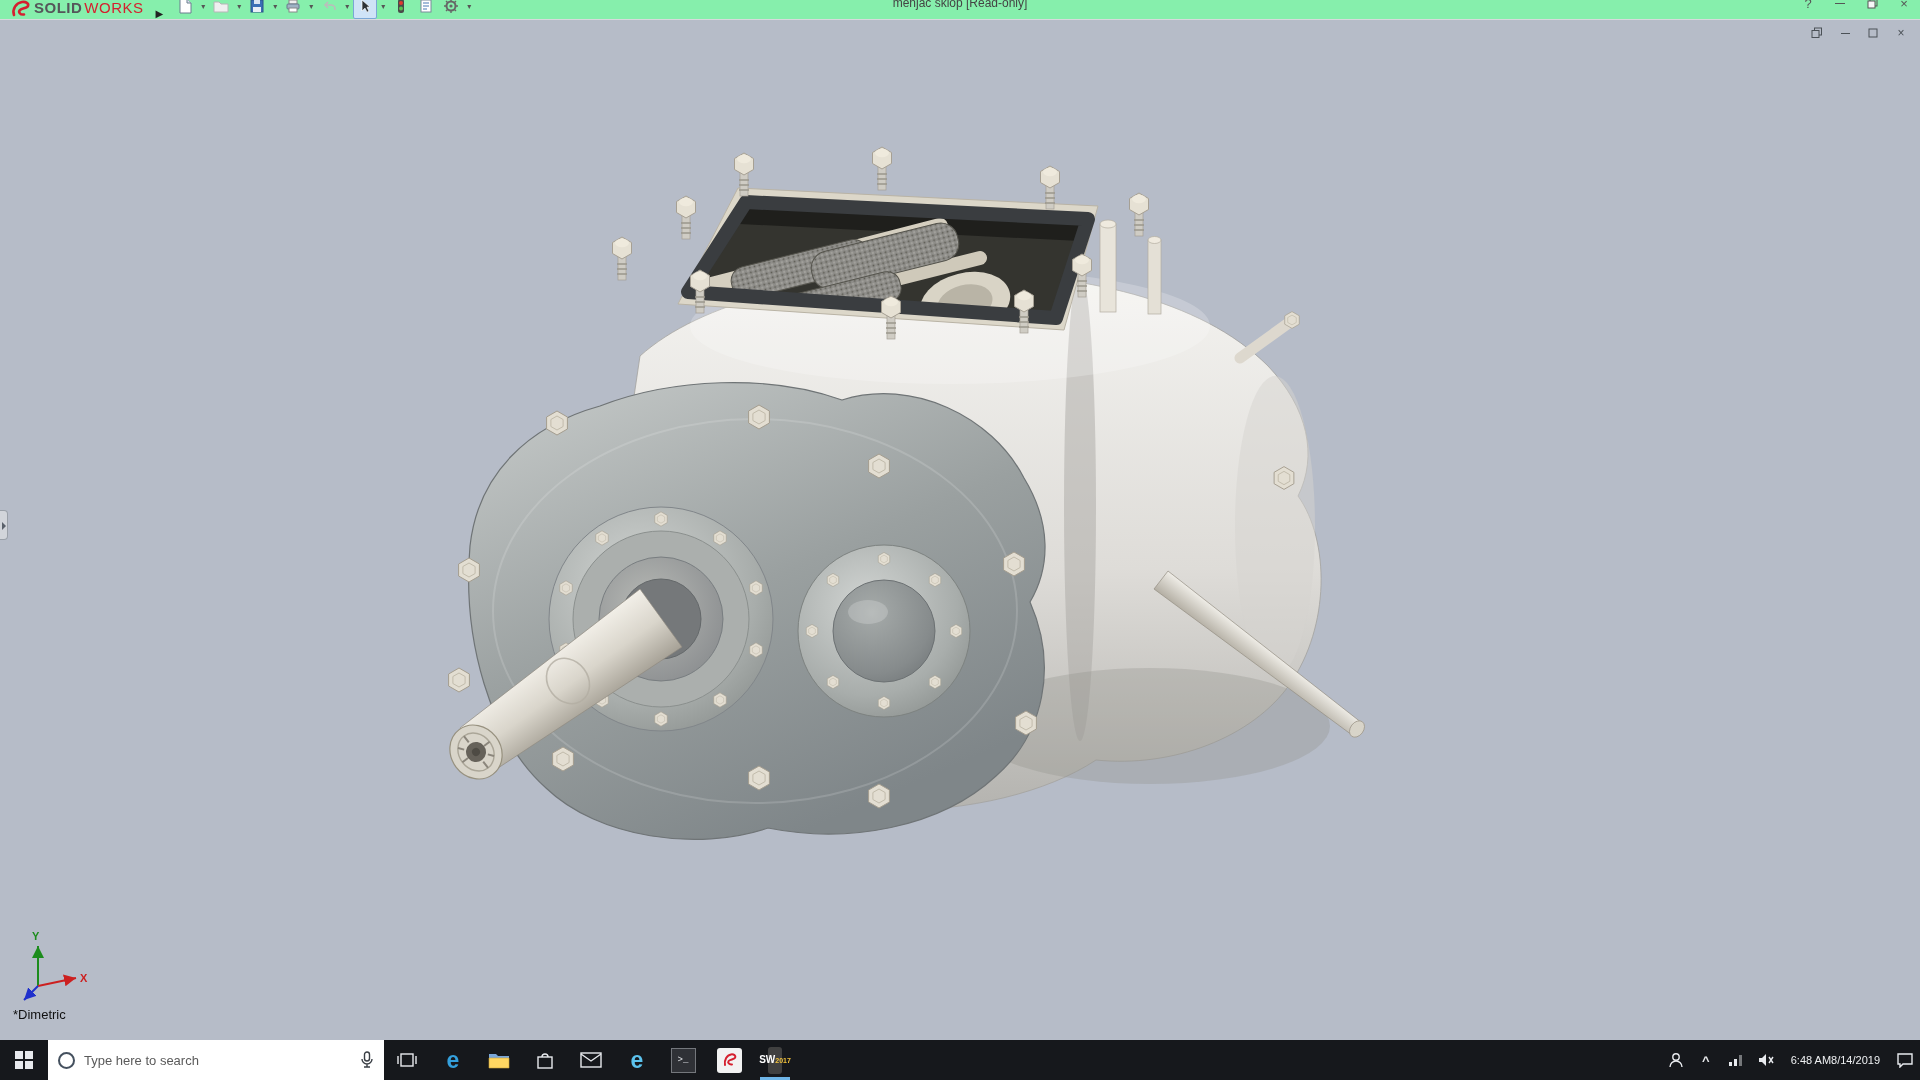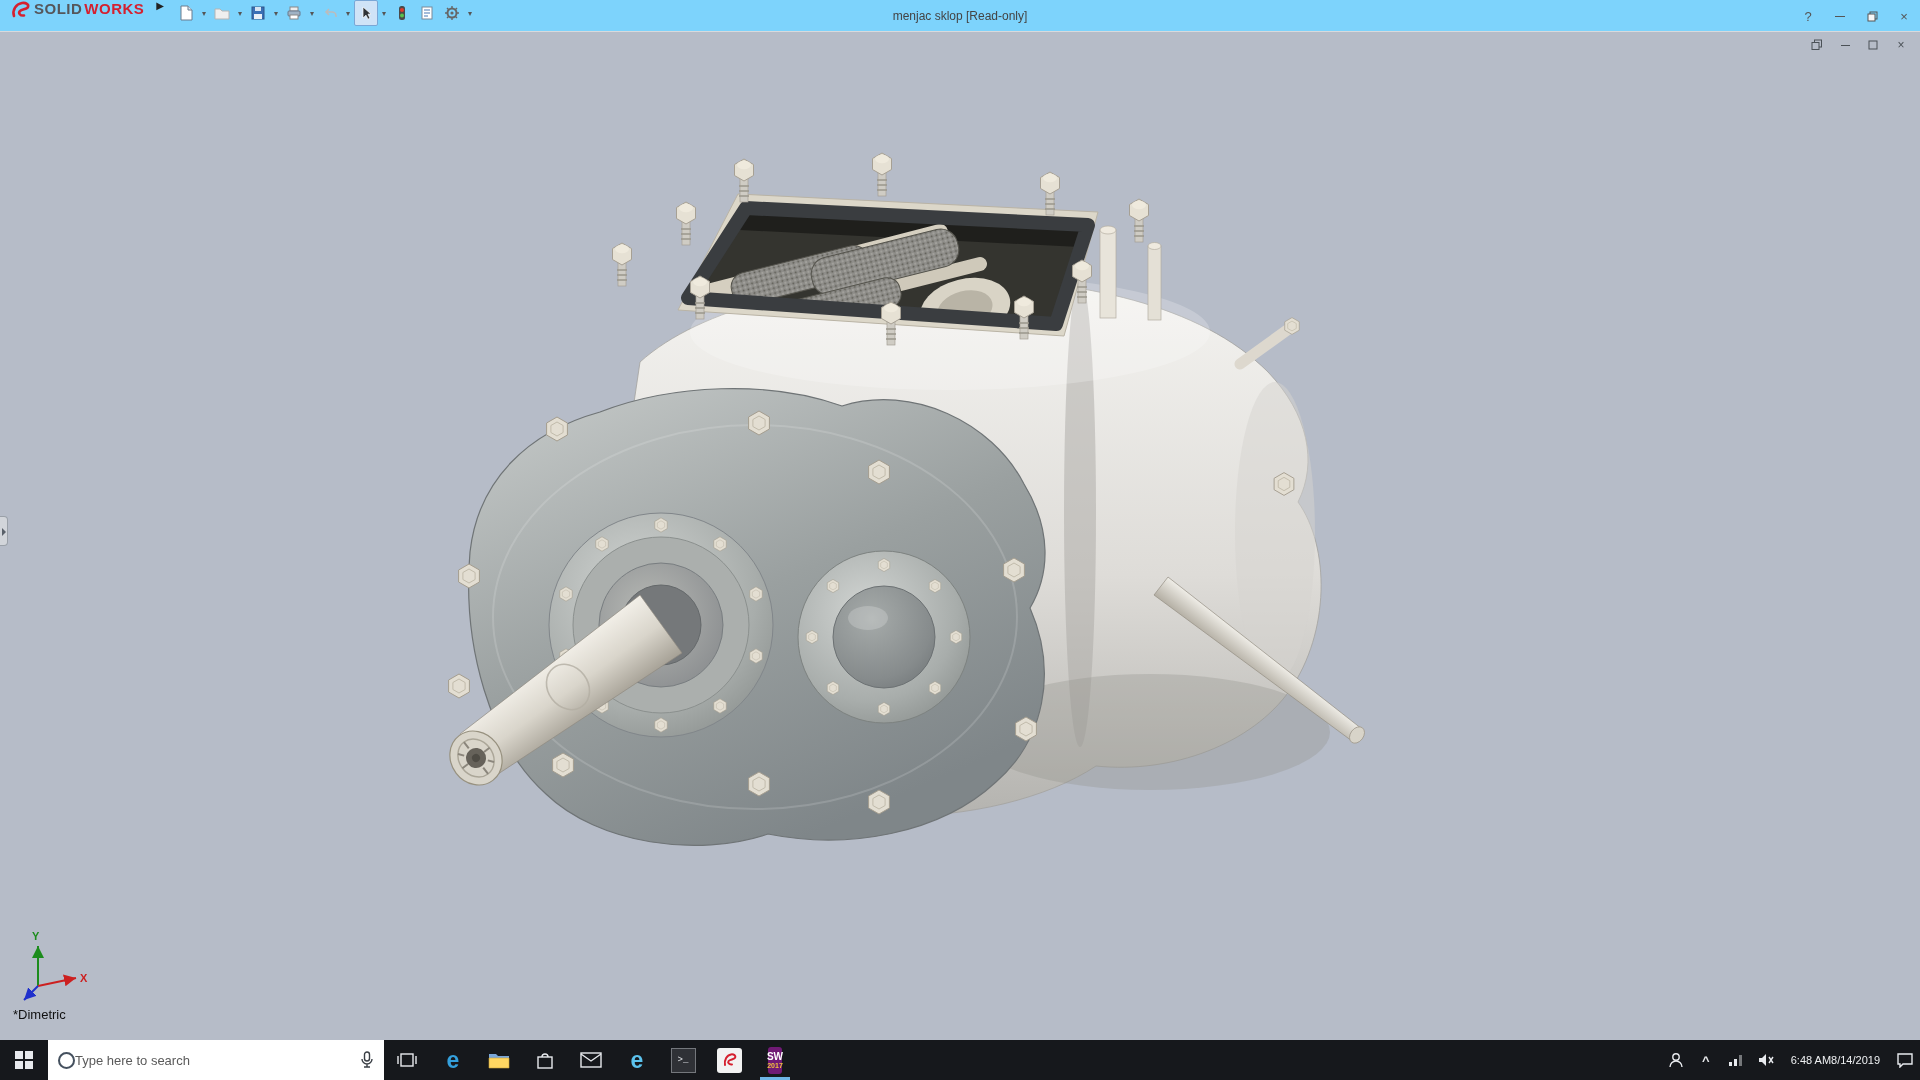--- a/index.html
+++ b/index.html
@@ -1,26 +1,26 @@
 <!DOCTYPE html>
 <html><head>
 <meta charset="utf-8">
 <style>
   * { margin:0; padding:0; box-sizing:border-box; }
   html,body { width:1920px; height:1080px; overflow:hidden;
     font-family:"Liberation Sans", sans-serif; }
   body { display:flex; flex-direction:column; background:#b6bcc8; }
 
   
-  .titlebar { height:32px; background:#7dd3fc; border-bottom:1px solid #d8dadd;
-    display:flex; align-items:flex-start; position:relative; flex:0 0 auto; }
+  .titlebar { height:20px; background:#86efac; border-bottom:1px solid #d8dadd;
+    display:flex; align-items:flex-end; position:relative; flex:0 0 auto; }
   .logo { display:flex; align-items:baseline; padding:0 8px 0 10px; gap:2px; }
   .logo-swirl { width:22px; height:20px; align-self:center; }
   .logo-solid { font-weight:bold; font-size:15px; color:#55565a; letter-spacing:.5px; }
-  .logo-works { font-weight:bold; font-size:15px; color:#d5202f; letter-spacing:.5px; }
+  .logo-works { font-weight:normal; font-size:15px; color:#d5202f; letter-spacing:.5px; }
   .flyout { font-size:10px; color:#222; padding:0 10px 0 4px; cursor:pointer; }
   .tb-group { display:flex; align-items:center; gap:1px; }
   .tb-btn { height:26px; min-width:24px; display:flex; align-items:center; justify-content:center;
     padding:0 2px; border-radius:2px; }
   .tb-btn.pressed { background:#cfe3f7; border:1px solid #7aa7d6; }
   .dd { font-size:8px; color:#555; width:10px; text-align:center; }
   .title-center { position:absolute; left:50%; transform:translateX(-50%);
     font-size:12px; color:#444; line-height:32px; white-space:nowrap; }
   .win-controls { margin-left:auto; display:flex; height:32px; }
   .win-btn { width:32px; display:flex; align-items:center; justify-content:center;
@@ -41,34 +41,34 @@
   .view-label { position:absolute; left:13px; bottom:18px; font-size:13px; color:#111; }
   .triad { position:absolute; left:14px; bottom:28px; }
 
   
   .taskbar { height:40px; background:#16181c; display:flex; align-items:stretch; flex:0 0 auto; }
   .tb-item { width:46px; display:flex; align-items:center; justify-content:center;
     cursor:pointer; position:relative; }
   .start-grid { display:grid; grid-template-columns:8px 8px; grid-template-rows:8px 8px; gap:2px; }
   .start-grid span { background:#e8eaee; display:block; }
   .search-box { width:336px; background:#ffffff; display:flex; align-items:center;
-    padding:12px 10px; }
+    padding:12px 10px; gap:9px; }
   .cortana-ring { width:17px; height:17px; border:2px solid #44505e; border-radius:50%; flex:0 0 auto; }
   .search-input { flex:1; border:none; outline:none; font-size:13px; color:#333;
     font-family:"Liberation Sans", sans-serif; background:transparent; }
   .search-input::placeholder { color:#5a5a5a; }
   .edge-e { font-size:23px; font-weight:bold; color:#34a0dd; line-height:1; }
   .edge-e.light { color:#5cc3ee; }
   .term-box { width:25px; height:25px; background:#2f3136; border:1px solid #74777c;
     color:#dfe1e4; font-family:"Liberation Mono", monospace; font-size:9px;
     display:flex; align-items:center; justify-content:center; }
   .sldapp { width:25px; height:25px; background:#f2f2f2; border-radius:3px;
     display:flex; align-items:center; justify-content:center; }
-  .sw17 { width:14px; height:27px; background:#701a75; border-radius:3px; display:flex;
-    flex-direction:column; align-items:center; justify-content:center; line-height:1; }
+  .sw17 { width:14px; height:27px; background:#404040; border-radius:3px; display:flex;
+    flex-direction:row; align-items:center; justify-content:center; line-height:1; }
   .sw17 .sw { color:#fff; font-weight:bold; font-size:10px; }
   .sw17 .yr { color:#f2c23c; font-size:7px; font-weight:bold; }
   .run-ind { position:absolute; bottom:0; left:8px; right:8px; height:3px; background:#6fb6e8; }
   .tray { margin-left:auto; display:flex; align-items:stretch; }
   .tray .tb-item { width:30px; }
   .chev { color:#e6e8ea; font-size:13px; font-weight:bold; }
   .clock { display:flex; flex-direction:row; align-items:center; justify-content:center;
     color:#eef0f2; font-size:11px; line-height:14px; padding:0 10px; cursor:pointer; }
 </style>
 </head>

